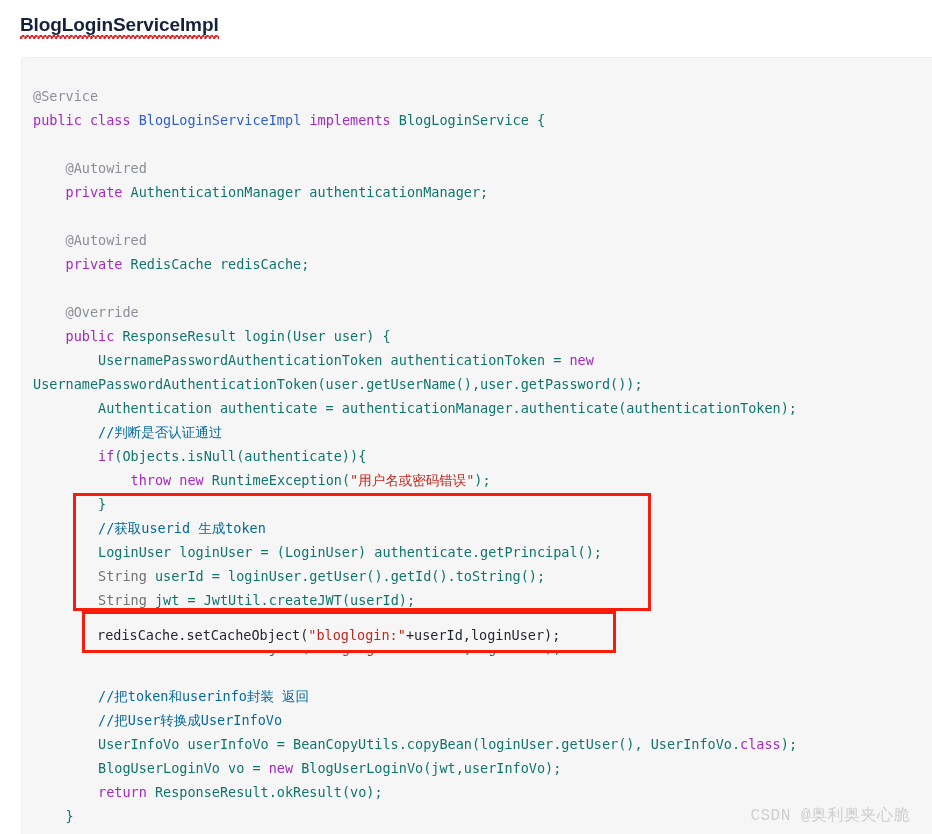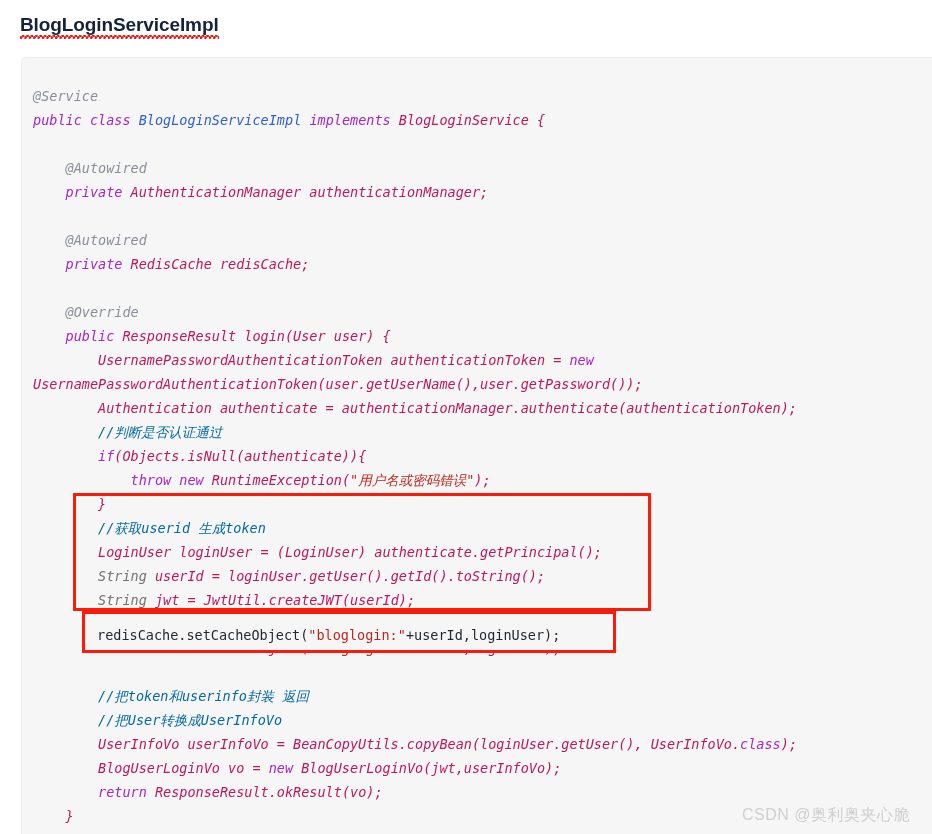--- a/index.html
+++ b/index.html
@@ -61,31 +61,31 @@
     position: absolute;
     left: 11px;
     top: 26px;
     font-family: "DejaVu Sans Mono", "Liberation Mono", monospace;
     font-size: 13.5px;
     line-height: 24px;
     color: #24292e;
     white-space: pre;
     tab-size: 4;
   }
-  .cl { display: block; height: 24px; font-style: italic; }
+  .cl { display: block; height: 24px; }
   .cl.blank { }
 
   
   .kw   { color: #a626c7; }          
   .typ  { color: #2f5fd0; }          
   .ann  { color: #8a8f98; }          
   .cmt  { color: #0369a1; }          
   .str  { color: #c4261d; }          
   .grn  { color: #737373; }          
-  .pln  { color: #be185d; }
+  .pln  { color: #0f766e; }
 
   
   .ann-box {
     position: absolute;
     border: 3px solid #f91c0b;
     box-sizing: border-box;
     background: transparent;
     pointer-events: none;
   }
   #ann-box-token {
@@ -100,21 +100,21 @@
     width: 534px;
     height: 42px;
     background: #f6f6f6;
   }
 
   
   #watermark {
     position: absolute;
     right: 22px;
     bottom: 8px;
-    font-family: Liberation Sans, sans-serif;
+    font-family: Liberation Mono, monospace;
     font-size: 16px;
     color: #cfcfcf;
     letter-spacing: 0.5px;
     white-space: nowrap;
     user-select: none;
   }
 </style>
 </head>
 <body>
 

